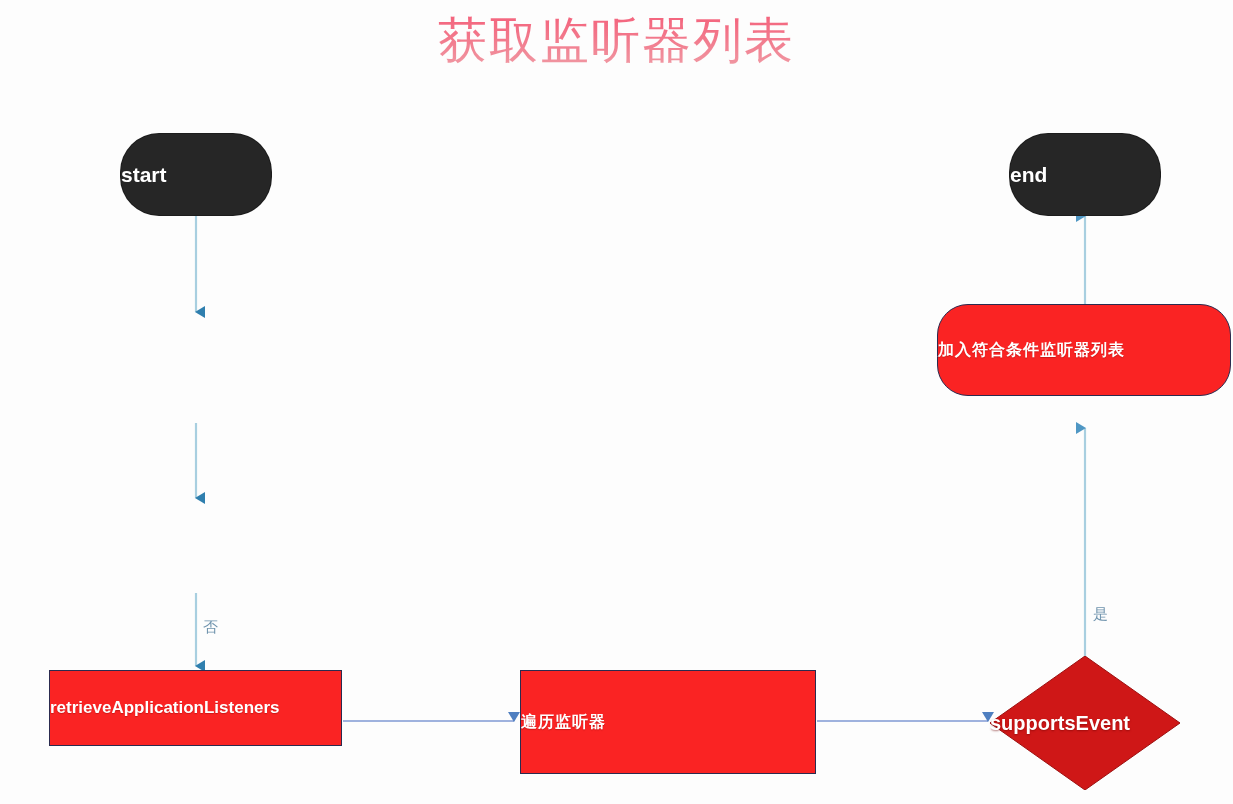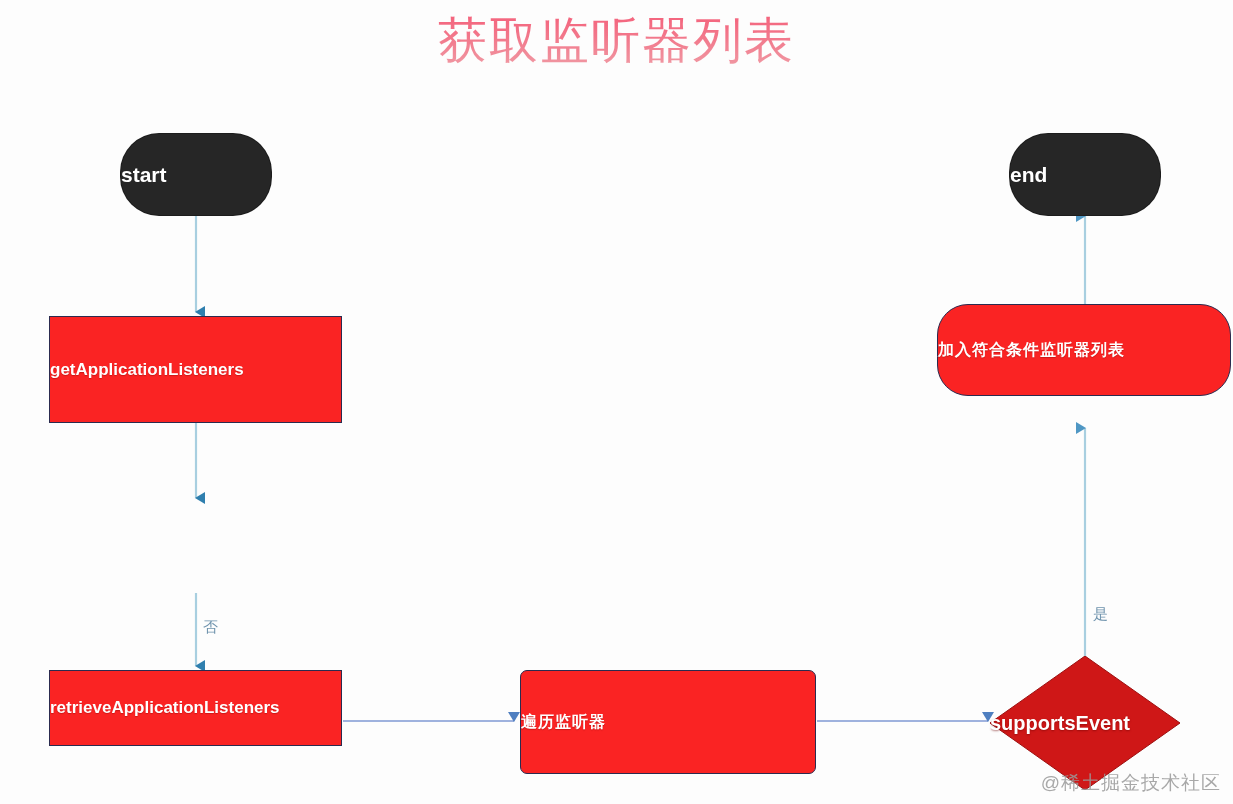--- a/index.html
+++ b/index.html
@@ -158,43 +158,39 @@
   </svg>
 
   <div class="node node-terminal" style="left:121px; top:134px; width:150px; height:81px;">
     <span>start</span>
   </div>
 
   <div class="node node-terminal" style="left:1010px; top:134px; width:150px; height:81px;">
     <span>end</span>
   </div>
 
-  <div class="node node-process" style="left:49px; top:316px; width:293px; height:107px;">
-    <span>getApplicationListeners</span>
-  </div>
 
 
   <div class="node node-process" style="left:49px; top:670px; width:293px; height:76px;">
     <span>retrieveApplicationListeners</span>
   </div>
 
-  <div class="node node-process node-process-cn" style="left:520px; top:670px; width:296px; height:104px;border-radius:7px;">
+  <div class="node node-process node-process-cn" style="left:520px; top:670px; width:296px; height:104px;">
     <span>遍历监听器</span>
   </div>
 
   <div class="node node-decision" style="left:990px; top:656px; width:190px; height:134px;">
     <svg class="diamond-shape" viewBox="0 0 190 134" preserveAspectRatio="none" xmlns="http://www.w3.org/2000/svg">
       <polygon points="95,0 190,67 95,134 0,67" fill="#cf1717" stroke="#9c1010" stroke-width="1"></polygon>
     </svg>
     <span class="diamond-label label-supports">supportsEvent</span>
   </div>
 
   <div class="node node-process node-process-cn" style="left:937px; top:304px; width:294px; height:92px;border-radius:31px;">
     <span>加入符合条件监听器列表</span>
   </div>
 
   <div class="edge-label" style="left:203px; top:618px;">否</div>
 
   <div class="edge-label" style="left:1093px; top:605px;">是</div>
 
-  <div id="watermark">@稀土掘金技术社区</div>
 
 </div>
 
 </body></html>

